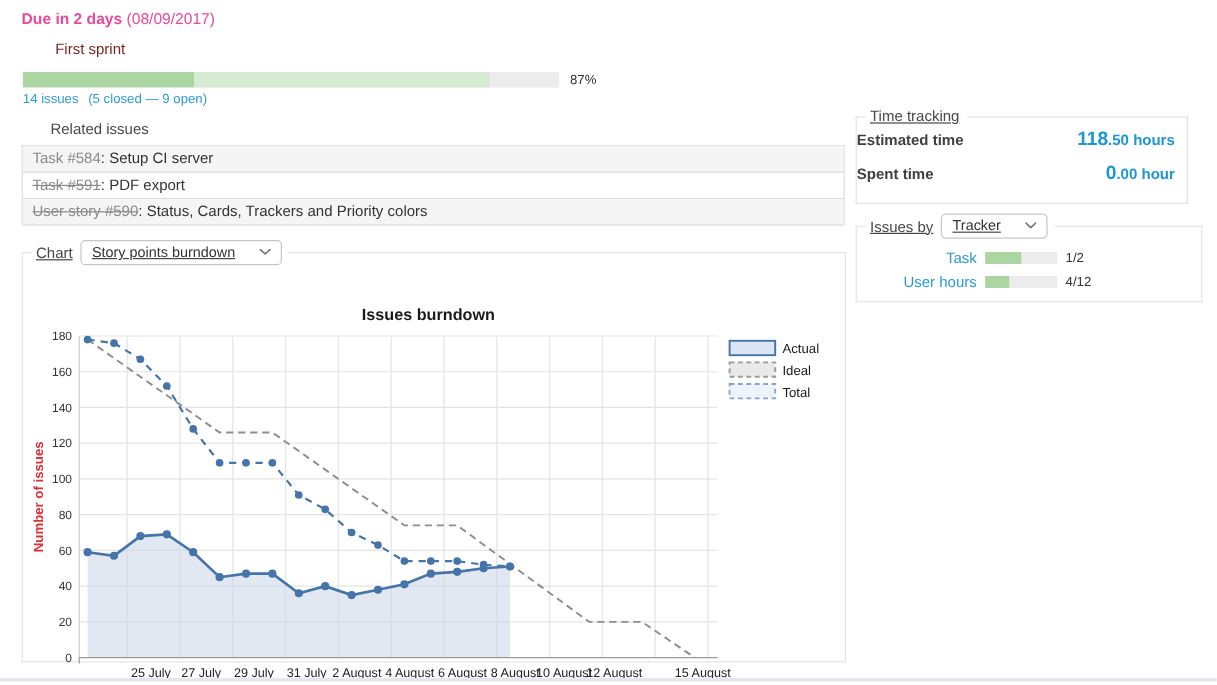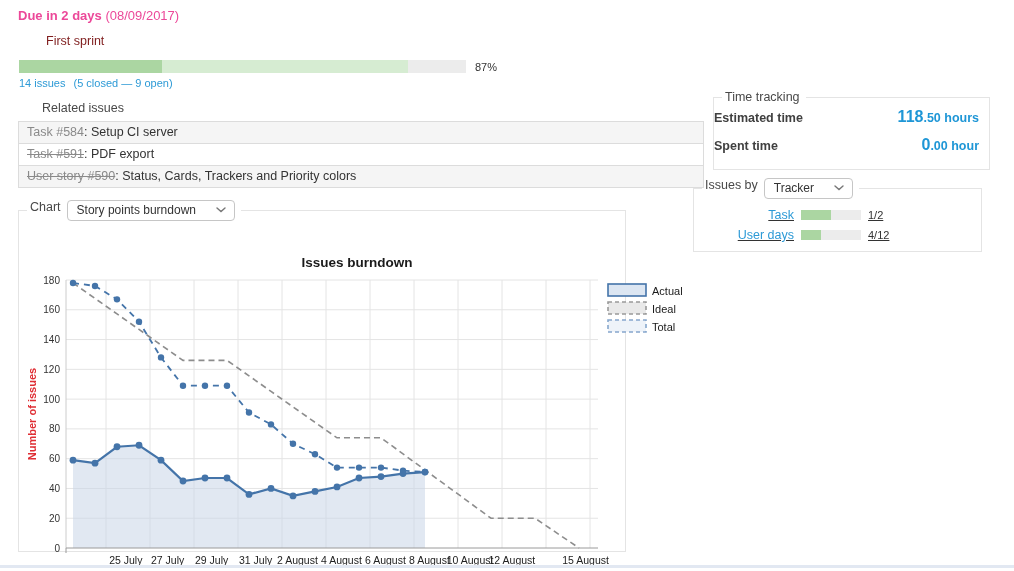--- a/index.html
+++ b/index.html
@@ -27,36 +27,36 @@
   .issues-table{left:18px;top:121px;width:684px;border:1px solid #dcdcdc;border-bottom:none;}
   .issue-row{height:21px;line-height:21px;padding:0 8px;font-size:12.5px;
              border-bottom:1px solid #dcdcdc;white-space:nowrap;overflow:hidden;}
   .issue-row.shaded{background:#f5f5f5;}
   .issue-id{color:#8a8a8a;text-decoration:none;cursor:pointer;}
   .issue-id.closed{text-decoration:line-through;}
   .issue-subject{color:#333;}
 
   
   fieldset{border:1px solid #e4e4e4;margin:0;padding:0;position:absolute;box-sizing:border-box;background:#fff;}
-  legend{font-size:12.5px;color:#484848;margin-left:8px;padding:0 6px 0 3px;display:flex;align-items:flex-start;gap:6px;}
-
-  .chart-fieldset{left:18px;top:200px;width:608px;height:352px;}
+  legend{font-size:12.5px;color:#484848;margin-left:8px;padding:0 6px 0 3px;display:flex;align-items:center;gap:6px;text-decoration:underline;}
+
+  .chart-fieldset{left:18px;top:200px;width:687px;height:352px;}
   .chart-svg{position:absolute;left:0;top:22px;}
 
   .tt-fieldset{left:713px;top:90px;width:277px;height:80px;}
   .tt-rows{padding-top:4px;}
   .tt-row{display:grid;grid-template-columns:150px 1fr;align-items:baseline;height:28px;}
   .tt-label{font-weight:bold;font-size:12.5px;color:#404040;}
   .tt-value{text-align:right;padding-right:10px;color:var(--value-blue);font-weight:bold;}
   .tt-value .int{font-size:16px;}
   .tt-value .rest{font-size:12.5px;}
 
-  .ib-fieldset{left:693px;top:178px;width:289px;height:74px;}
+  .ib-fieldset{left:713px;top:178px;width:289px;height:74px;}
   .ib-rows{padding-top:6px;}
-  .ib-row{display:grid;grid-template-columns:100px 60px 1fr;align-items:center;height:20px;column-gap:7px;text-decoration:underline;}
+  .ib-row{display:grid;grid-template-columns:100px 60px 1fr;align-items:center;height:20px;column-gap:7px;}
   .ib-label{text-align:right;font-size:12.5px;color:var(--link);text-decoration:none;cursor:pointer;}
   .ib-bar{width:60px;height:10px;background:var(--bar-bg);}
   .ib-bar-fill{height:100%;background:var(--green-dark);}
   .ib-ratio{font-size:11px;color:#333;}
 
   
   .select{display:inline-flex;align-items:center;gap:20px;border:1px solid #c6c6c6;border-radius:4px;
           background:#fff;padding:2px 8px 3px 9px;font-size:12px;color:#333;cursor:pointer;line-height:14px;}
   .select svg{display:block;}
 
@@ -236,21 +236,21 @@
   </legend>
   <div class="ib-rows" id="ib-rows">
       <div class="ib-row">
         <a class="ib-label">Task</a>
         <div class="ib-bar">
           <div class="ib-bar-fill" style="width: 50%;"></div>
         </div>
         <span class="ib-ratio">1/2</span>
       </div>
       <div class="ib-row">
-        <a class="ib-label">User days</a>
+        <a class="ib-label">User hours</a>
         <div class="ib-bar">
           <div class="ib-bar-fill" style="width: 33.3%;"></div>
         </div>
         <span class="ib-ratio">4/12</span>
       </div>
     </div>
 </fieldset>
 
 <div class="abs bottom-divider"></div>
 

